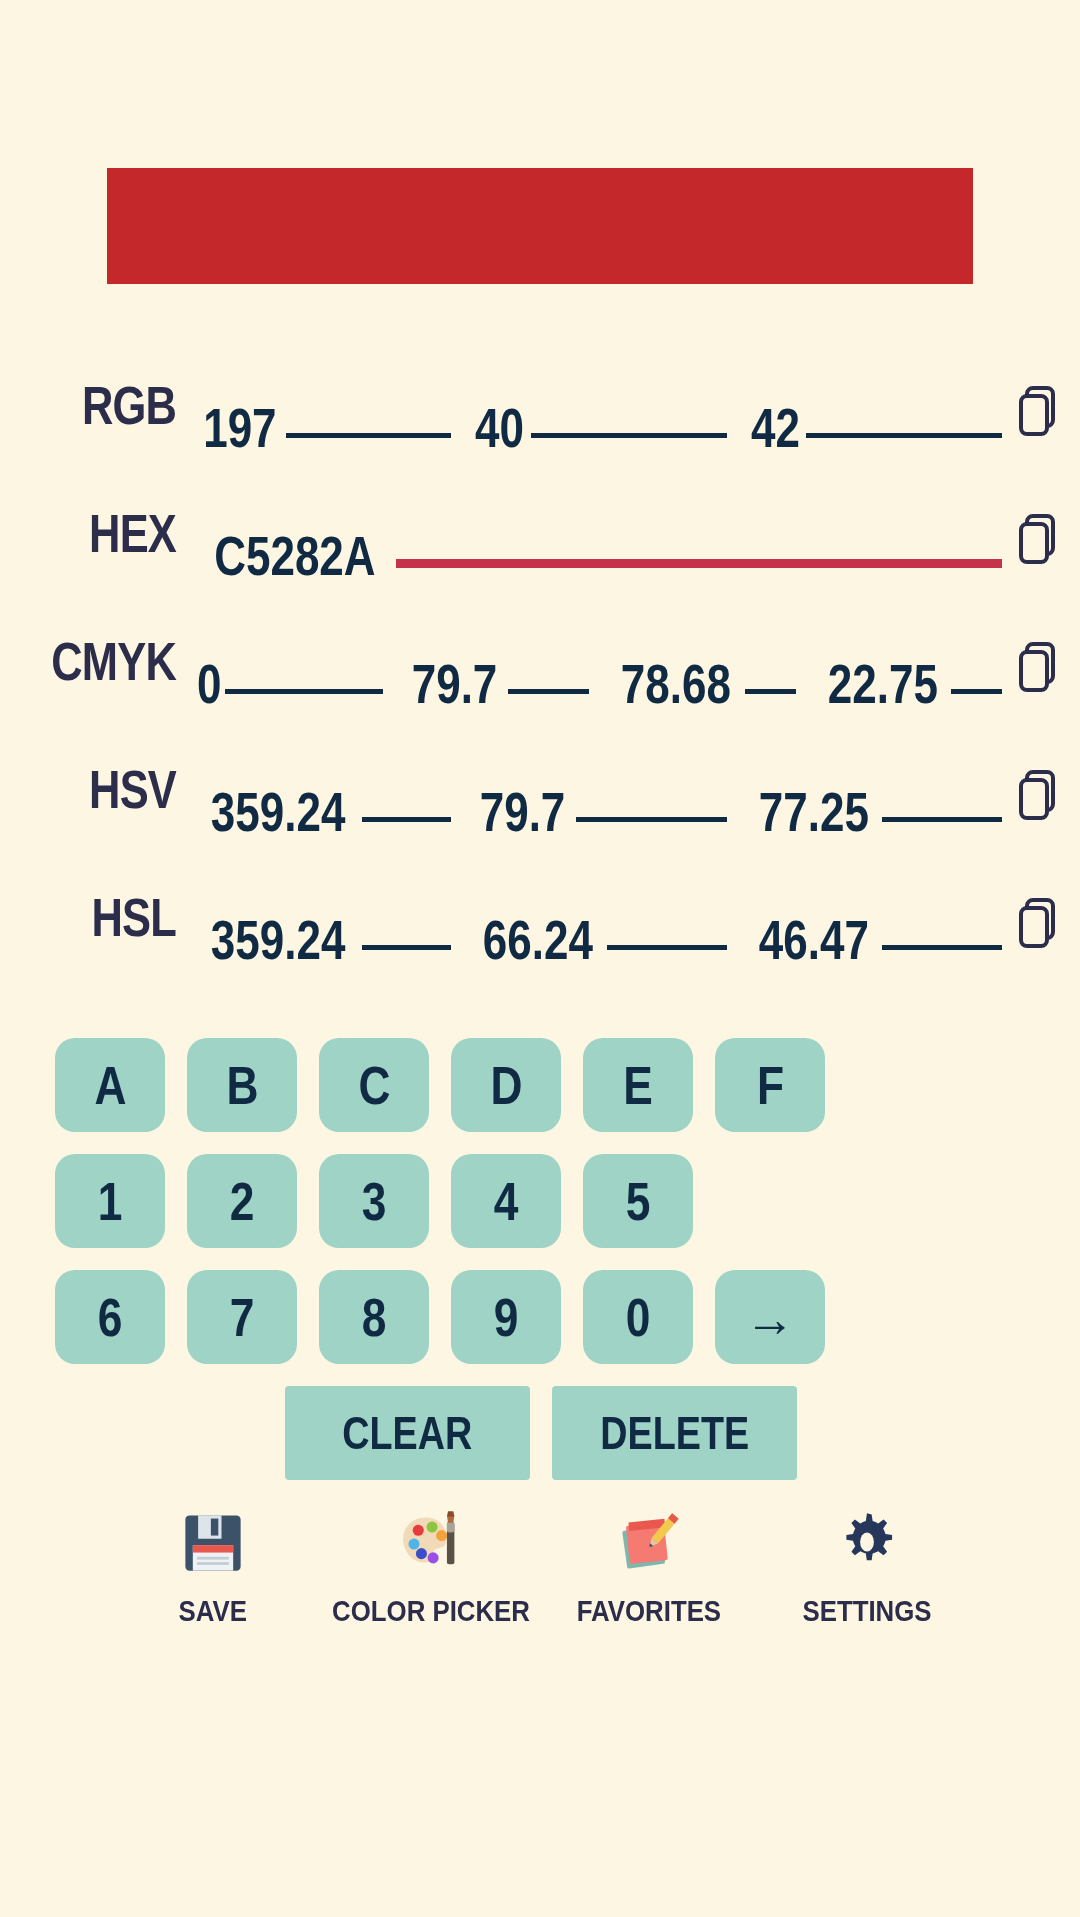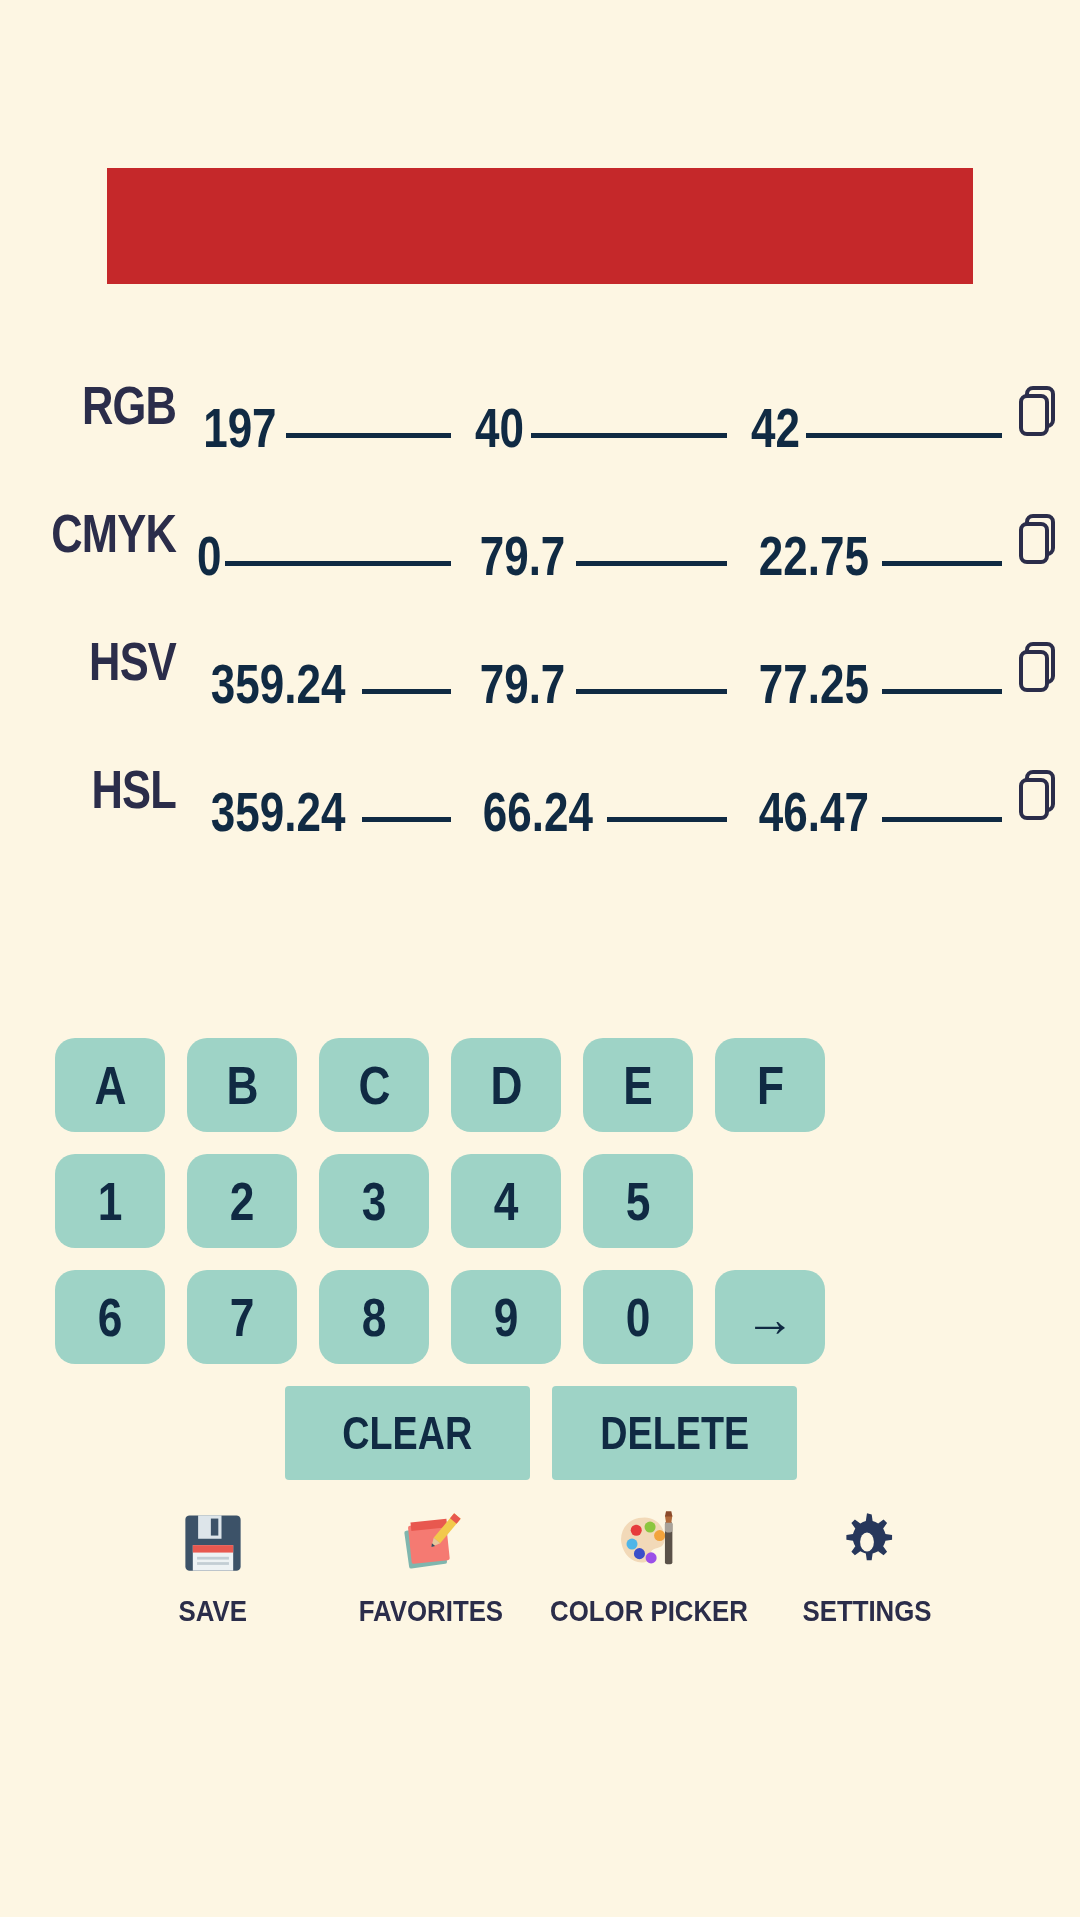--- a/index.html
+++ b/index.html
@@ -217,30 +217,49 @@
         </div>
       </div>
       <div class="copycell">
         <svg class="copy-icon" width="44" height="50" viewBox="0 0 44 50">
           <rect x="10" y="2" width="26" height="38" rx="6" fill="none" stroke="#2B2D4A" stroke-width="4"></rect>
           <rect x="4" y="10" width="26" height="38" rx="6" fill="#FDF6E3" stroke="#2B2D4A" stroke-width="4"></rect>
         </svg>
       </div>
     </div>
 
+    <div class="row">
+      <div class="rowlabel rowlabel-w">HEX</div>
+      <div class="fields">
+        <div class="field">
+          <div class="val">C5282A</div>
+          <div class="bar active" style="background: rgb(197, 51, 74);"></div>
+        </div>
+      </div>
+      <div class="copycell">
+        <svg class="copy-icon" width="44" height="50" viewBox="0 0 44 50">
+          <rect x="10" y="2" width="26" height="38" rx="6" fill="none" stroke="#2B2D4A" stroke-width="4"></rect>
+          <rect x="4" y="10" width="26" height="38" rx="6" fill="#FDF6E3" stroke="#2B2D4A" stroke-width="4"></rect>
+        </svg>
+      </div>
+    </div>
 
     <div class="row">
       <div class="rowlabel rowlabel-w">CMYK</div>
       <div class="fields">
         <div class="field">
           <div class="val">0</div>
           <div class="bar"></div>
         </div>
         <div class="field">
           <div class="val">79.7</div>
+          <div class="bar"></div>
+        </div>
+        <div class="field">
+          <div class="val">78.68</div>
           <div class="bar"></div>
         </div>
         <div class="field">
           <div class="val">22.75</div>
           <div class="bar"></div>
         </div>
       </div>
       <div class="copycell">
         <svg class="copy-icon" width="44" height="50" viewBox="0 0 44 50">
           <rect x="10" y="2" width="26" height="38" rx="6" fill="none" stroke="#2B2D4A" stroke-width="4"></rect>
@@ -343,37 +362,20 @@
           <rect x="6" y="6" width="52" height="52" rx="4" fill="#3C5268"></rect>
           <rect x="18" y="6" width="22" height="22" fill="#DDE5EA"></rect>
           <rect x="30" y="9" width="7" height="16" fill="#3C5268"></rect>
           <rect x="13" y="34" width="38" height="24" fill="#EEF2F4"></rect>
           <rect x="13" y="34" width="38" height="7" fill="#E8584F"></rect>
           <rect x="17" y="45" width="30" height="2.6" fill="#C3CDD4"></rect>
           <rect x="17" y="50" width="30" height="2.6" fill="#C3CDD4"></rect>
         </svg>
       </div>
       <div class="navlabel">SAVE</div>
-    </div>
-
-    <div class="navitem">
-      <div class="navicon">
-        <svg width="68" height="68" viewBox="0 0 64 64">
-          <rect x="9" y="18" width="36" height="36" rx="2" fill="#7FB6AE" transform="rotate(-8 27 36)"></rect>
-          <rect x="12" y="14" width="36" height="36" rx="2" fill="#F57A72" transform="rotate(-6 30 32)"></rect>
-          <rect x="13" y="11" width="34" height="8" fill="#E8584F" transform="rotate(-6 30 15)"></rect>
-          <g transform="rotate(40 44 22)">
-            <rect x="40" y="2" width="8" height="30" fill="#F2C94C"></rect>
-            <rect x="40" y="2" width="8" height="6" fill="#E8584F"></rect>
-            <polygon points="40,32 48,32 44,40" fill="#E6C79B"></polygon>
-            <polygon points="42,37 46,37 44,40" fill="#34495E"></polygon>
-          </g>
-        </svg>
-      </div>
-      <div class="navlabel">FAVORITES</div>
     </div>
 
     <div class="navitem">
       <div class="navicon">
         <svg width="68" height="68" viewBox="0 0 64 64">
           <path d="M28 8 C12 8 4 20 6 32 C8 44 18 52 28 50 C34 49 32 44 34 40 C36 36 44 38 46 32 C49 22 42 8 28 8 Z" fill="#F2D9B8"></path>
           <circle cx="20" cy="20" r="5.2" fill="#E63C3C"></circle>
           <circle cx="33" cy="17" r="5.2" fill="#8CC63F"></circle>
           <circle cx="42" cy="25" r="5.2" fill="#F2A33C"></circle>
           <circle cx="16" cy="33" r="5.2" fill="#4FB5E8"></circle>
@@ -384,20 +386,37 @@
           <polygon points="47,6 54,6 53,13 48,13" fill="#B06A3B"></polygon>
           <polygon points="48,2 53,2 54,7 47,7" fill="#8B4A2B"></polygon>
         </svg>
       </div>
       <div class="navlabel">COLOR PICKER</div>
     </div>
 
     <div class="navitem">
       <div class="navicon">
         <svg width="68" height="68" viewBox="0 0 64 64">
+          <rect x="9" y="18" width="36" height="36" rx="2" fill="#7FB6AE" transform="rotate(-8 27 36)"></rect>
+          <rect x="12" y="14" width="36" height="36" rx="2" fill="#F57A72" transform="rotate(-6 30 32)"></rect>
+          <rect x="13" y="11" width="34" height="8" fill="#E8584F" transform="rotate(-6 30 15)"></rect>
+          <g transform="rotate(40 44 22)">
+            <rect x="40" y="2" width="8" height="30" fill="#F2C94C"></rect>
+            <rect x="40" y="2" width="8" height="6" fill="#E8584F"></rect>
+            <polygon points="40,32 48,32 44,40" fill="#E6C79B"></polygon>
+            <polygon points="42,37 46,37 44,40" fill="#34495E"></polygon>
+          </g>
+        </svg>
+      </div>
+      <div class="navlabel">FAVORITES</div>
+    </div>
+
+    <div class="navitem">
+      <div class="navicon">
+        <svg width="68" height="68" viewBox="0 0 64 64">
           <path fill="#27375B" d="M32 4 l4.4 1.2 .9 6.2 a21 21 0 0 1 5.2 2.2 l5.1-3.7 3.3 3.3 -3.7 5.1 a21 21 0 0 1 2.2 5.2 l6.2 .9 0 4.6 -6.2 .9 a21 21 0 0 1 -2.2 5.2 l3.7 5.1 -3.3 3.3 -5.1-3.7 a21 21 0 0 1 -5.2 2.2 l-.9 6.2 -4.6 0 -.9-6.2 a21 21 0 0 1 -5.2-2.2 l-5.1 3.7 -3.3-3.3 3.7-5.1 a21 21 0 0 1 -2.2-5.2 l-6.2-.9 0-4.6 6.2-.9 a21 21 0 0 1 2.2-5.2 l-3.7-5.1 3.3-3.3 5.1 3.7 a21 21 0 0 1 5.2-2.2 l.9-6.2 z"></path>
           <ellipse cx="32" cy="31" rx="6.5" ry="9" fill="#FDF6E3"></ellipse>
         </svg>
       </div>
       <div class="navlabel">SETTINGS</div>
     </div>
 
   </div>
 
 </div>

